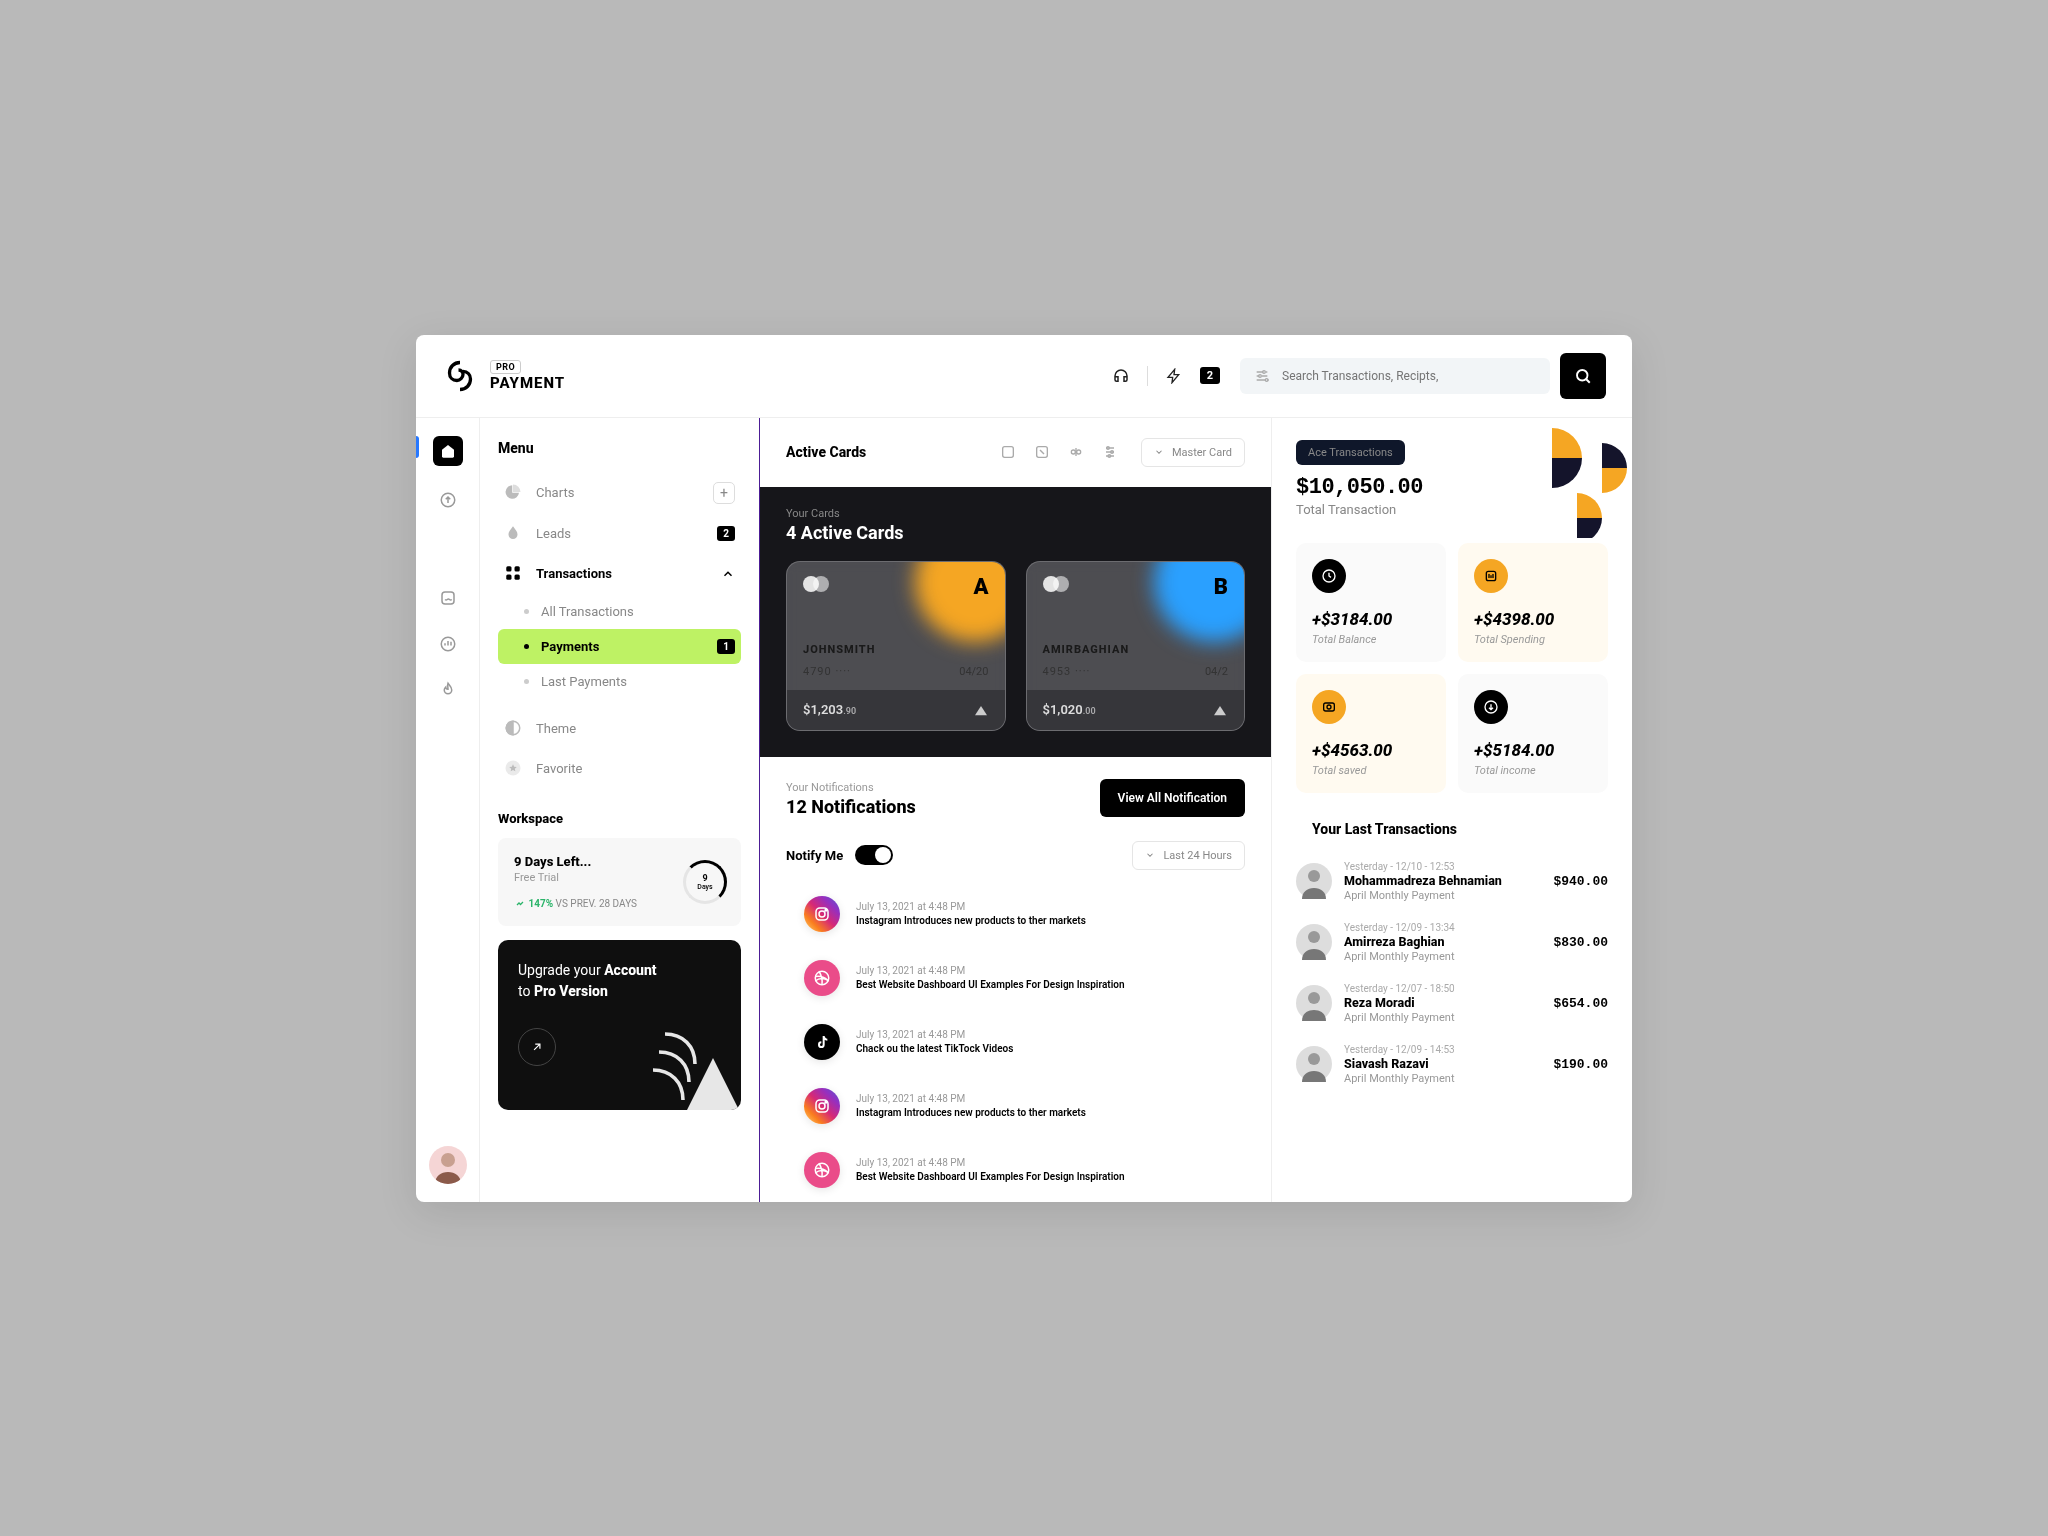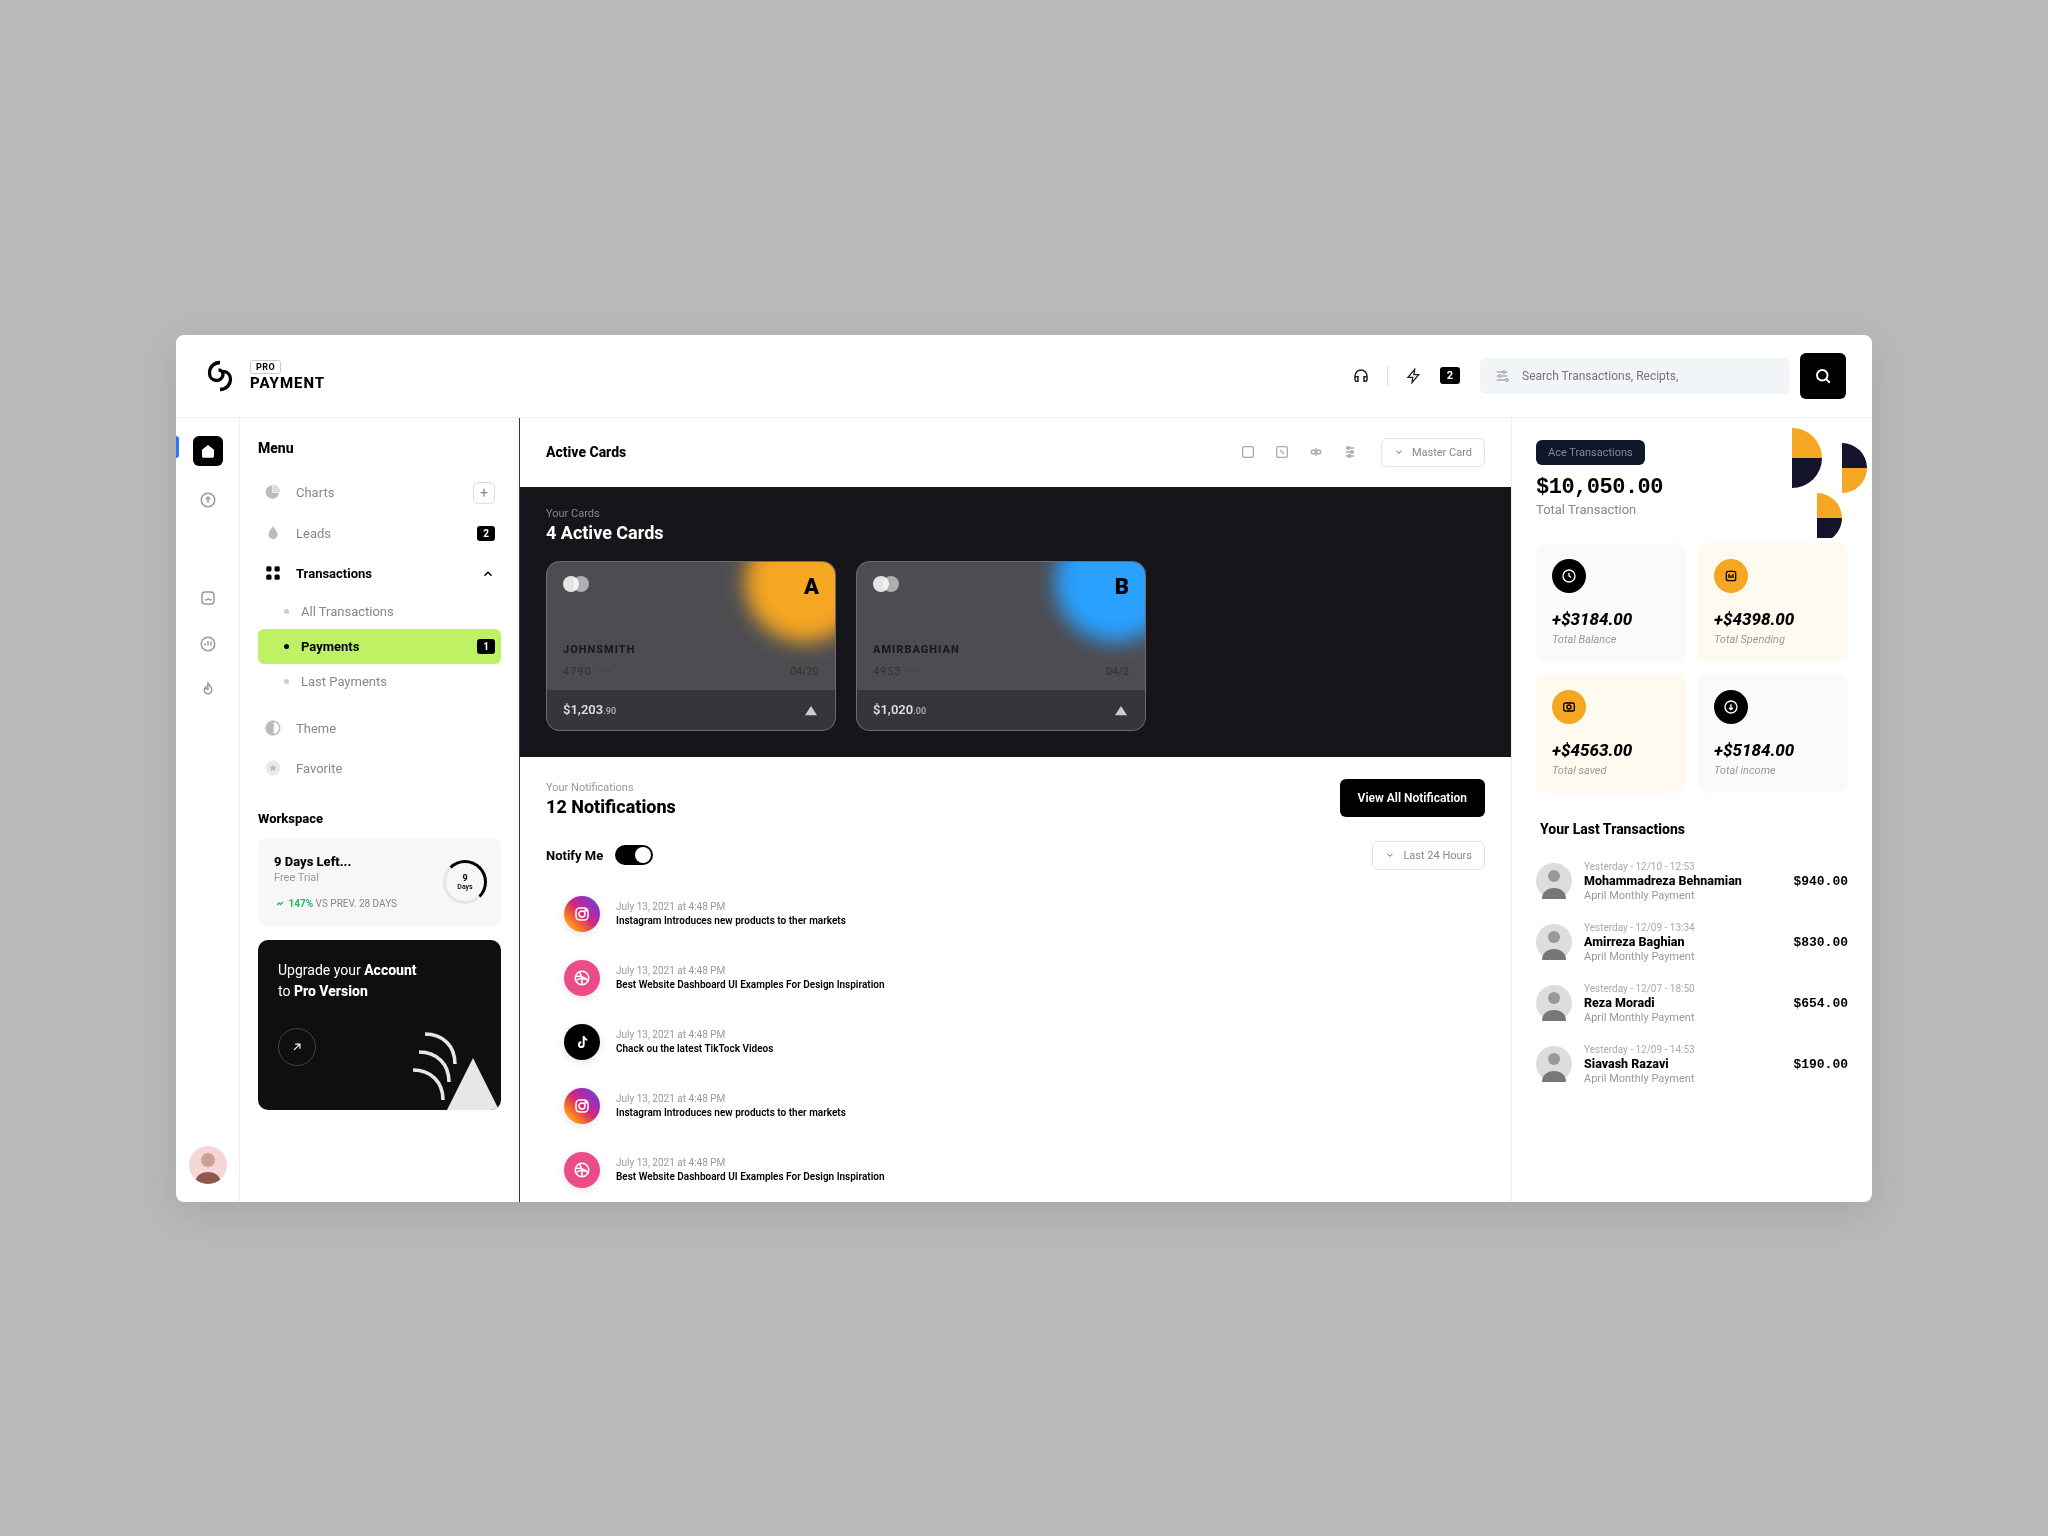--- a/index.html
+++ b/index.html
@@ -1,17 +1,17 @@
 <!DOCTYPE html>
 <html><head>
 <meta charset="utf-8">
 <style>
 * { margin:0; padding:0; box-sizing:border-box; font-family:-apple-system,BlinkMacSystemFont,"Segoe UI",Roboto,sans-serif; }
 body { background:#b9b9b9; display:flex; align-items:center; justify-content:center; min-height:100vh; padding:40px; }
-.app { width:1696px; background:#fff; border-radius:8px; overflow:hidden; display:flex; flex-direction:column; box-shadow:0 10px 40px rgba(0,0,0,.1); }
+.app { width:1216px; background:#fff; border-radius:8px; overflow:hidden; display:flex; flex-direction:column; box-shadow:0 10px 40px rgba(0,0,0,.1); }
 
 
 .header { display:flex; align-items:center; padding:18px 26px; border-bottom:1px solid #eee; }
 .logo-area { display:flex; align-items:center; gap:12px; }
 .logo { width:36px; height:36px; }
 .brand-text { display:flex; flex-direction:column; }
 .brand-pro { font-size:9px; font-weight:700; border:1px solid #ccc; padding:1px 5px; border-radius:3px; width:fit-content; letter-spacing:.5px; }
 .brand-name { font-size:15px; font-weight:800; letter-spacing:1px; }
 .header-spacer { flex:1; }
 .header-icons { display:flex; align-items:center; gap:16px; margin-right:20px; }
@@ -115,21 +115,21 @@
 
 .stat-grid { display:grid; grid-template-columns:1fr 1fr; gap:12px; margin-top:26px; }
 .stat { background:#fafafa; border-radius:10px; padding:16px;font-style:italic; }
 .stat.y { background:#fffaf0; }
 .stat-ic { width:34px; height:34px; border-radius:50%; display:flex; align-items:center; justify-content:center; margin-bottom:16px; }
 .stat-ic.dark { background:#000; color:#fff; }
 .stat-ic.gold { background:#f5a623; color:#000; }
 .stat-val { font-size:17px; font-weight:800; }
 .stat-lbl { font-size:11px; color:#999; margin-top:4px; }
 
-.lt-title { font-size:14px; font-weight:800; margin:28px 4px 14px; }
+.lt-title { font-size:14px; font-weight:800; margin:28px 16px 14px; }
 .lt-item { display:flex; align-items:center; gap:12px; padding:10px 0; }
 .lt-av { width:36px; height:36px; border-radius:50%; background:#ddd; flex-shrink:0; }
 .lt-body { flex:1; min-width:0; }
 .lt-time { font-size:10px; color:#aaa; }
 .lt-name { font-size:12.5px; font-weight:800; margin-top:1px; }
 .lt-desc { font-size:11px; color:#999; margin-top:1px; }
 .lt-amt { font-size:13px; font-weight:800; font-family:"Courier New",monospace; }
 
 svg { display:block; }
 </style>

